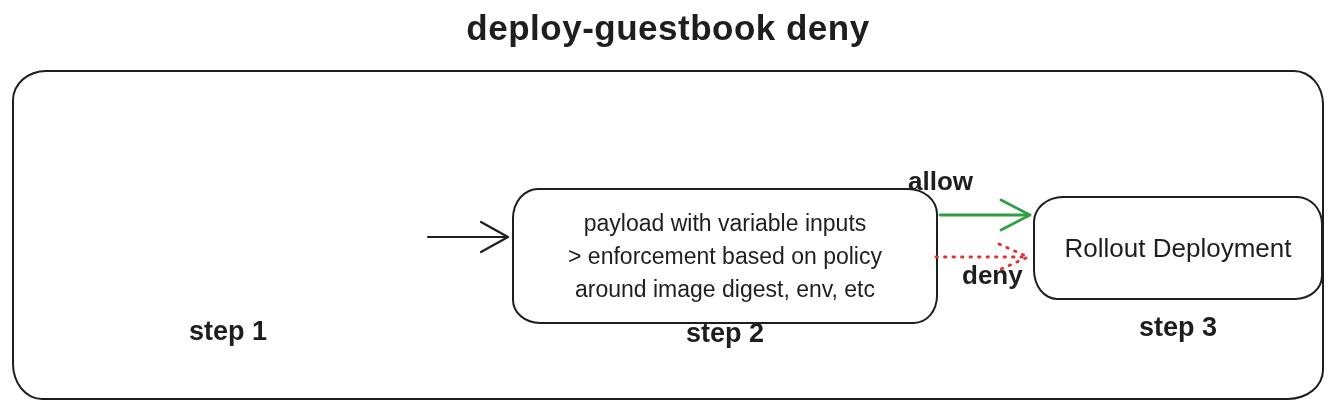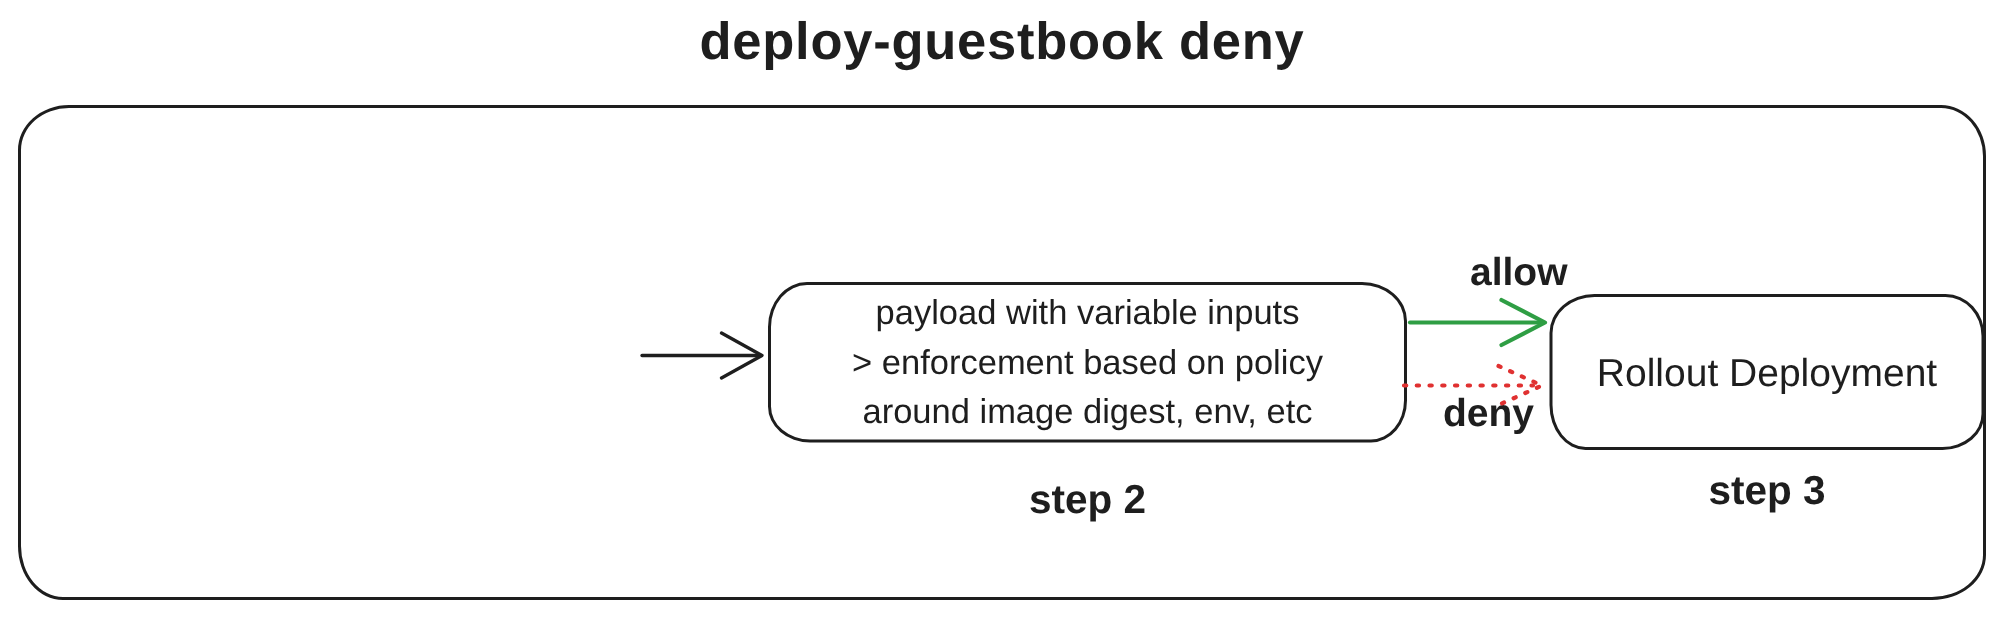--- a/index.html
+++ b/index.html
@@ -53,21 +53,21 @@
     left: 28px;
     top: 183px;
     width: 400px;
     height: 104px;
     border-radius: 28px 24px 30px 26px / 26px 30px 24px 28px;
   }
   .node-2 {
     left: 512px;
     top: 188px;
     width: 426px;
-    height: 107px;
+    height: 136px;
     border-radius: 26px 30px 24px 28px / 30px 26px 28px 24px;
   }
   .node-3 {
     left: 1033px;
     top: 182px;
     width: 290px;
     height: 104px;
     font-size: 26px;
     border-radius: 30px 26px 28px 24px / 26px 28px 24px 30px;
     margin-top: 14px;
@@ -80,21 +80,21 @@
   }
   .step-label-1 { left: 28px;   width: 400px; top: 316px; }
   .step-label-2 { left: 512px;  width: 426px; top: 318px; }
   .step-label-3 { left: 1033px; width: 290px; top: 312px; }
   .arrow-label {
     position: absolute;
     font-size: 26px;
     font-weight: 600;
     color: #1e1e1e;
   }
-  .arrow-label-allow { left: 980px; top: 166px; }
+  .arrow-label-allow { left: 908px; top: 166px; }
   .arrow-label-deny  { left: 962px; top: 260px; text-align: center; }
   .arrows-overlay {
     position: absolute;
     left: 0;
     top: 0;
     width: 1336px;
     height: 411px;
     pointer-events: none;
   }
 </style>
@@ -111,20 +111,21 @@
   <div class="node node-2">
     <div>payload with variable inputs</div>
     <div>&gt; enforcement based on policy</div>
     <div>around image digest, env, etc</div>
   </div>
 
   <div class="node node-3">
     <div>Rollout Deployment</div>
   </div>
 
+  <div class="step-label step-label-1">step 1</div>
   <div class="step-label step-label-2">step 2</div>
   <div class="step-label step-label-3">step 3</div>
 
   <div class="arrow-label arrow-label-allow">allow</div>
   <div class="arrow-label arrow-label-deny">deny</div>
 
   <svg class="arrows-overlay" viewBox="0 0 1336 411" xmlns="http://www.w3.org/2000/svg">
 
     <g fill="none" stroke-width="2.2" stroke-linecap="round" stroke-linejoin="round" stroke="#1e1e1e">
       <line x1="428" y1="237" x2="506" y2="237"></line>

